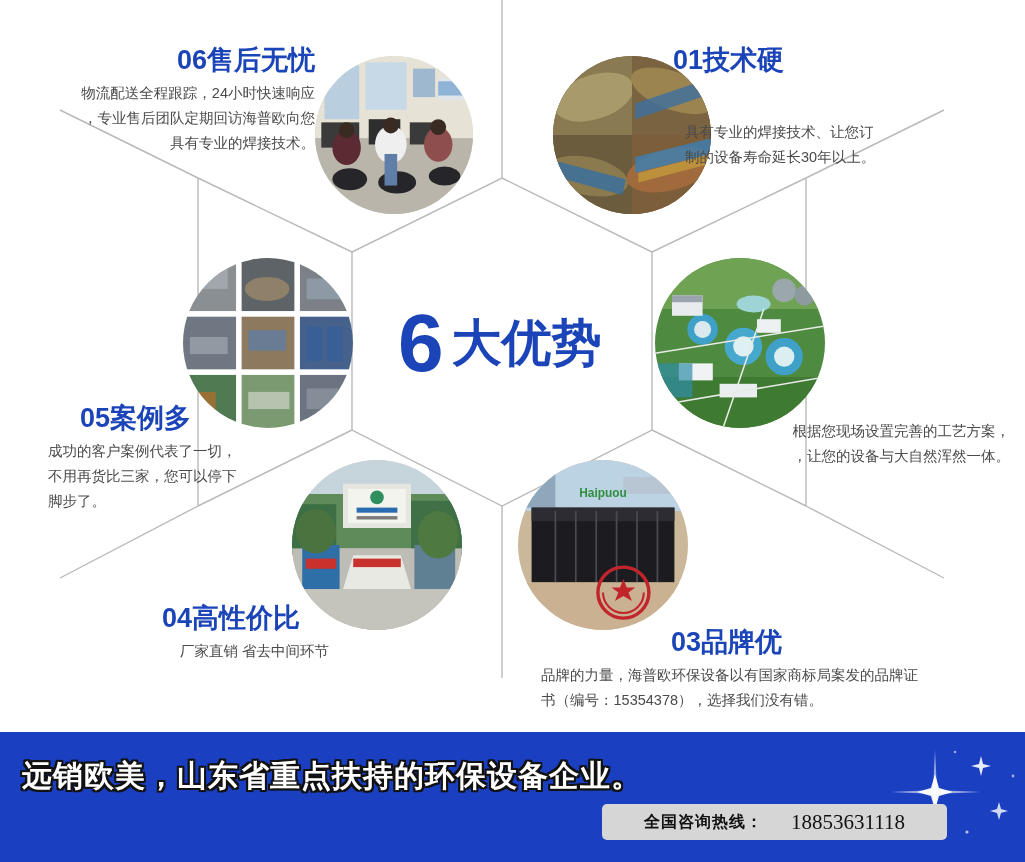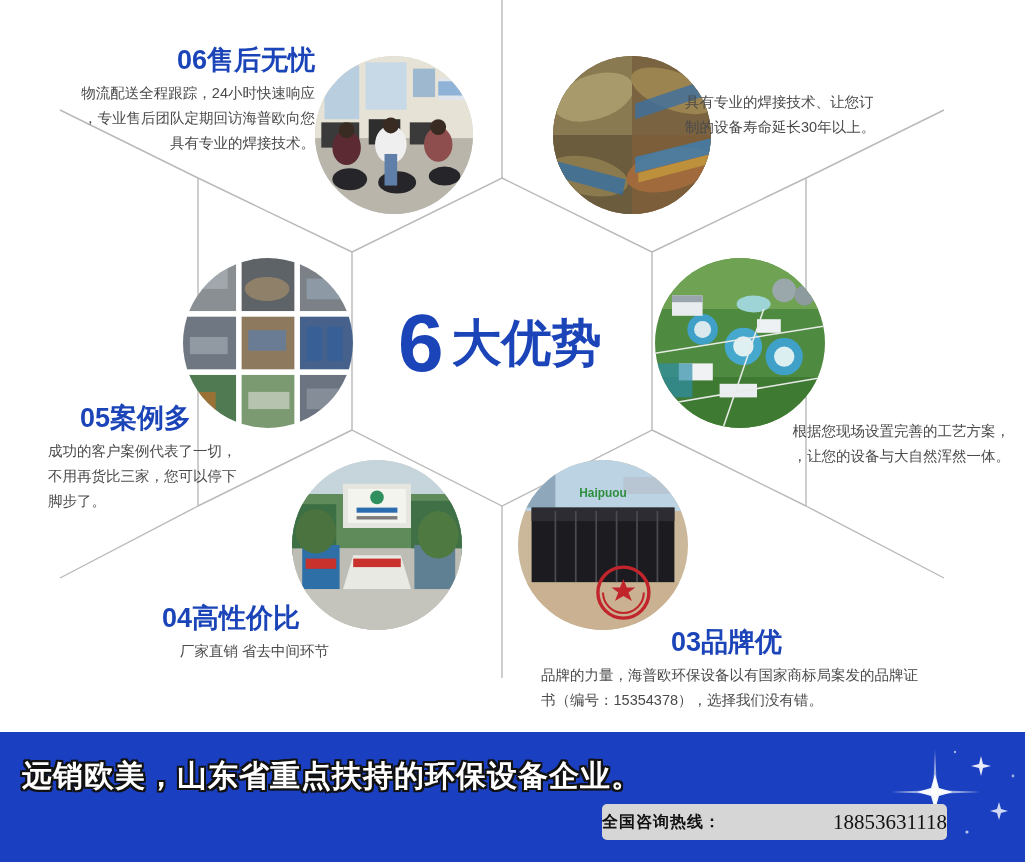--- a/index.html
+++ b/index.html
@@ -55,21 +55,21 @@
     position:absolute; left:22px; top:22px; width:800px;
     color:#ffffff; font-size:30px; font-weight:bold; line-height:1.46;
     letter-spacing:1px;
     text-shadow:
       -2px -2px 0 #111, 2px -2px 0 #111, -2px 2px 0 #111, 2px 2px 0 #111,
       -2px 0 0 #111, 2px 0 0 #111, 0 -2px 0 #111, 0 2px 0 #111;
   }
   .hotline{
     position:absolute; left:602px; top:804px; width:345px; height:36px;
     background:#d6d6d6; border-radius:5px;
-    display:flex; align-items:center; justify-content:space-between;
+    display:flex; align-items:center; justify-content:center;
     color:#111; white-space:nowrap;
     font-family:"Liberation Serif","DejaVu Serif",serif;
     gap:28px;
   }
   .hotline .lbl{ font-size:16px; font-weight:bold; letter-spacing:1px;}
   .hotline .num{ font-size:21px; letter-spacing:0px; }
 
   .sparkles{ position:absolute; right:0; top:0; width:240px; height:130px; }
 </style>
 </head>
@@ -261,20 +261,21 @@
   <div class="feat ta-right" style="left:10px; top:46px; width:305px;">
     <div class="head">06售后无忧</div>
     <div class="body">
       <div>物流配送全程跟踪，24小时快速响应</div>
       <div>，专业售后团队定期回访海普欧向您</div>
       <div>具有专业的焊接技术。</div>
     </div>
   </div>
 
   <div class="feat ta-left" style="left:673px; top:46px; width:330px;">
+    <div class="head">01技术硬</div>
     <div class="body" style="padding-left:12px;margin-top:44px;">
       <div>具有专业的焊接技术、让您订</div>
       <div>制的设备寿命延长30年以上。</div>
     </div>
   </div>
 
   <div class="feat ta-right" style="left:688px; top:414px; width:322px;">
     <div class="body">
       <div>根据您现场设置完善的工艺方案，</div>
       <div>，让您的设备与大自然浑然一体。</div>

